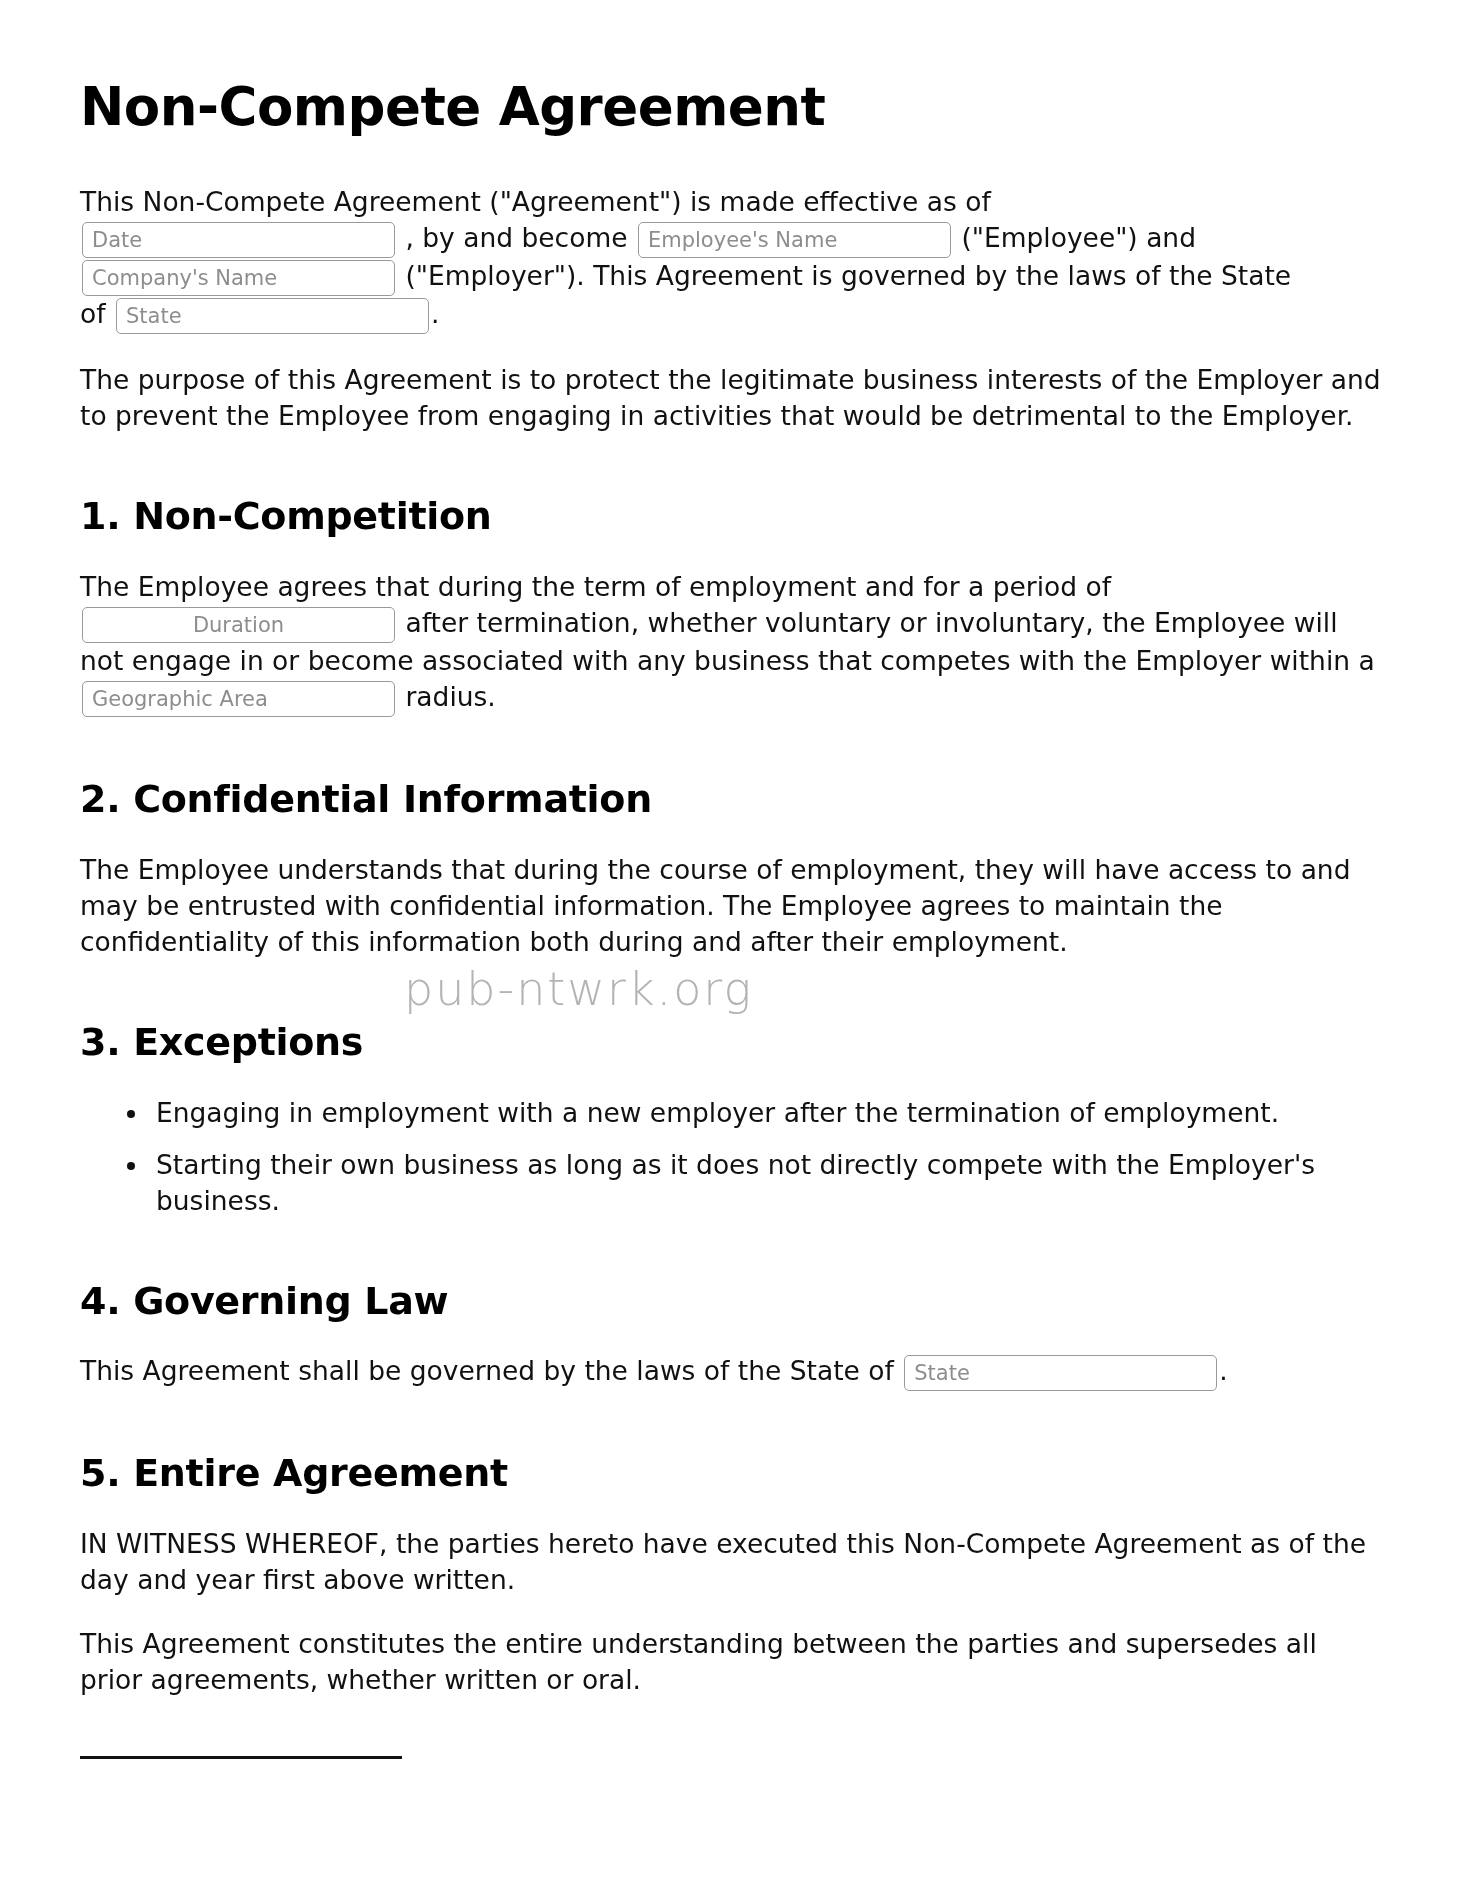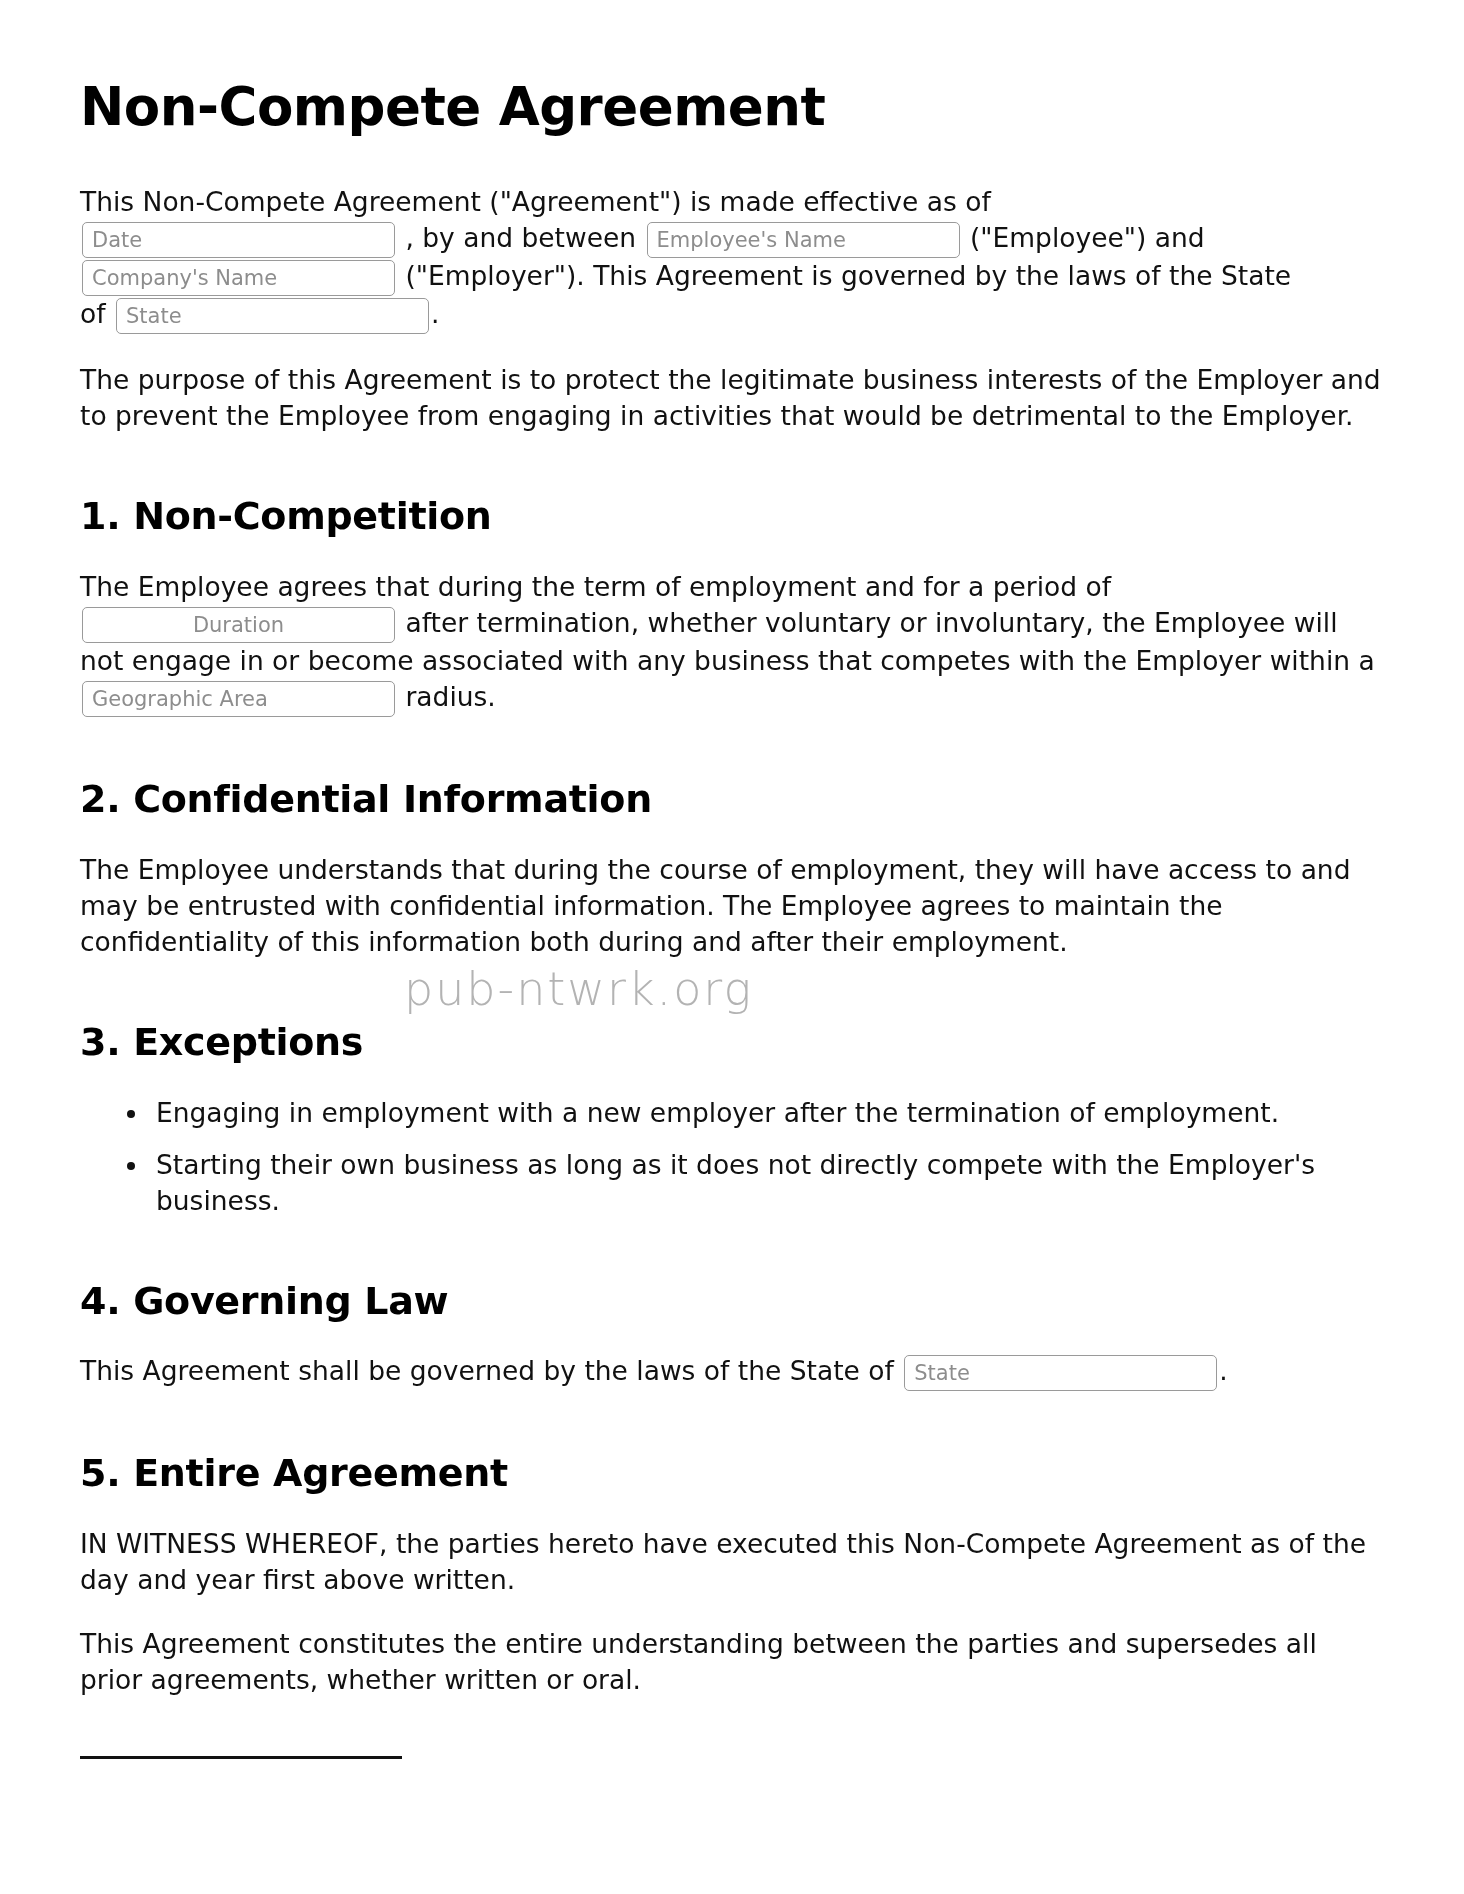--- a/index.html
+++ b/index.html
@@ -116,21 +116,21 @@
 </head>
 <body>
 
 <div class="page">
 
   <h1 class="doc-title">Non-Compete Agreement</h1>
 
   <p class="body-text">
     <span>This Non-Compete Agreement ("Agreement") is made effective as of</span><br>
     <input class="fld fld-date" type="text" placeholder="Date" style="">
-    <span>, by and between</span>
+    <span>, by and become</span>
     <input class="fld fld-employee" type="text" placeholder="Employee's Name" style="">
     <span>("Employee") and</span><br>
     <input class="fld fld-company" type="text" placeholder="Company's Name" style="">
     <span>("Employer"). This Agreement is governed by the laws of the State</span><br>
     <span>of</span>
     <input class="fld fld-state-top" type="text" placeholder="State" style=""><span>.</span>
   </p>
 
   <p class="body-text">The purpose of this Agreement is to protect the legitimate business interests of the Employer and to prevent the Employee from engaging in activities that would be detrimental to the Employer.</p>
 

